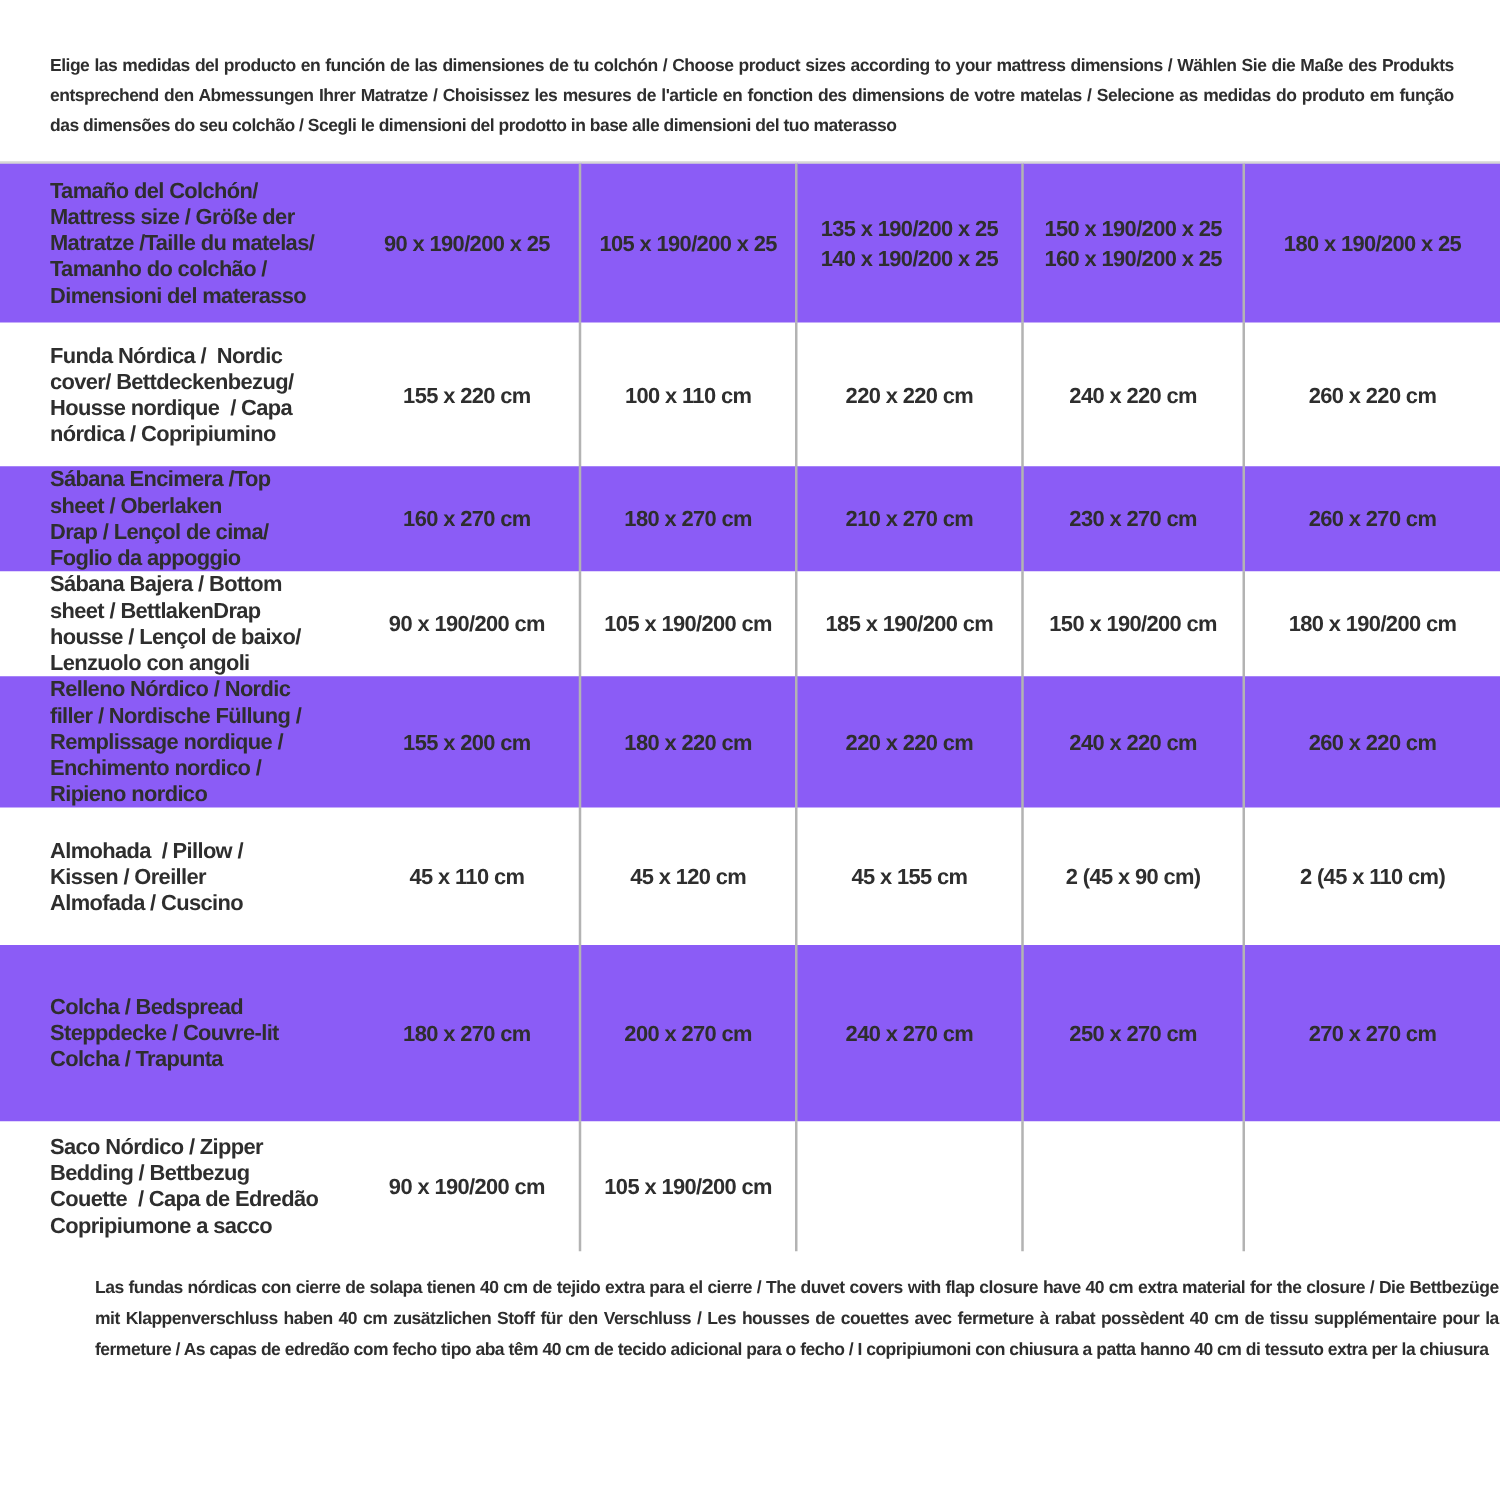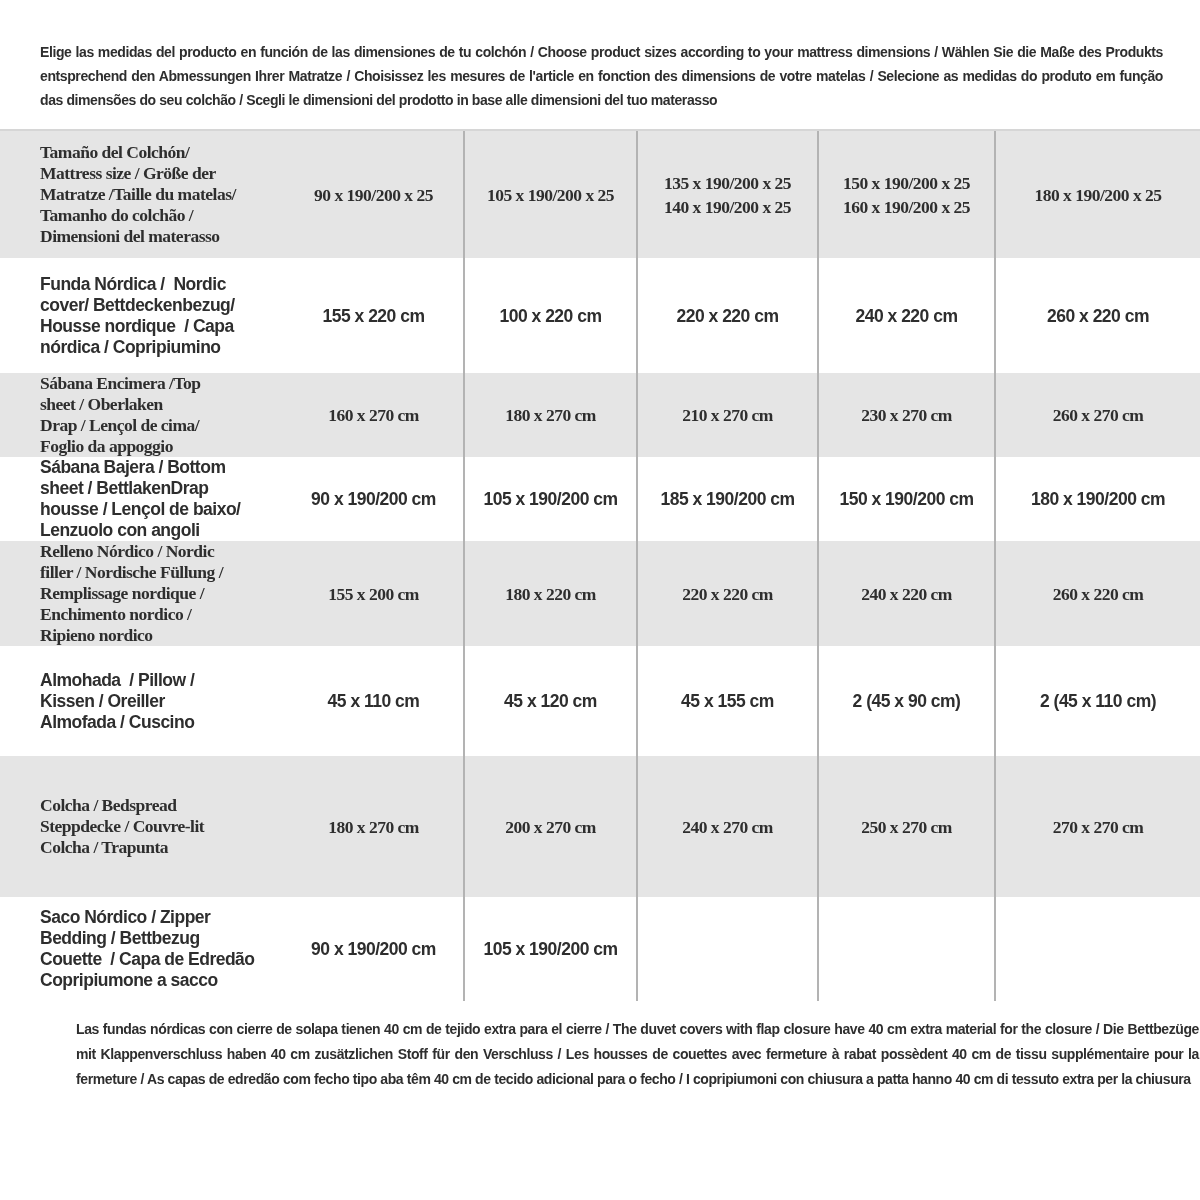--- a/index.html
+++ b/index.html
@@ -32,21 +32,21 @@
     margin-top:17px;
   }
   .size-table td{
     vertical-align:middle;
     font-weight:bold;
     font-size:17.5px;
     letter-spacing:-0.5px;
     color:#2e2e2e;
     padding:0;
   }
-  .size-table tr.shade td{background:#e5e5e5;font-family:Liberation Serif, serif;}
+  .size-table tr.shade td{background:#8b5cf6;}
   .size-table tr.header-row td{border-top:2px solid #d6d6d6;}
   .size-table td:nth-child(n+3){border-left:2px solid #b3b3b3;}
   .size-table td.label{
     text-align:left;
     padding-left:40px;
     padding-right:8px;
     line-height:21px;
     white-space:pre-wrap;
   }
   .size-table td.val{
@@ -94,21 +94,21 @@
 160 x 190/200 x 25</td>
       <td class="val">180 x 190/200 x 25</td>
     </tr>
 
     <tr style="height:115px">
       <td class="label">Funda Nórdica /  Nordic
 cover/ Bettdeckenbezug/
 Housse nordique  / Capa
 nórdica / Copripiumino</td>
       <td class="val">155 x 220 cm</td>
-      <td class="val">100 x 220 cm</td>
+      <td class="val">100 x 110 cm</td>
       <td class="val">220 x 220 cm</td>
       <td class="val">240 x 220 cm</td>
       <td class="val">260 x 220 cm</td>
     </tr>
 
     <tr class="shade" style="height:80px">
       <td class="label">Sábana Encimera /Top
 sheet / Oberlaken
 Drap / Lençol de cima/
 Foglio da appoggio</td>

